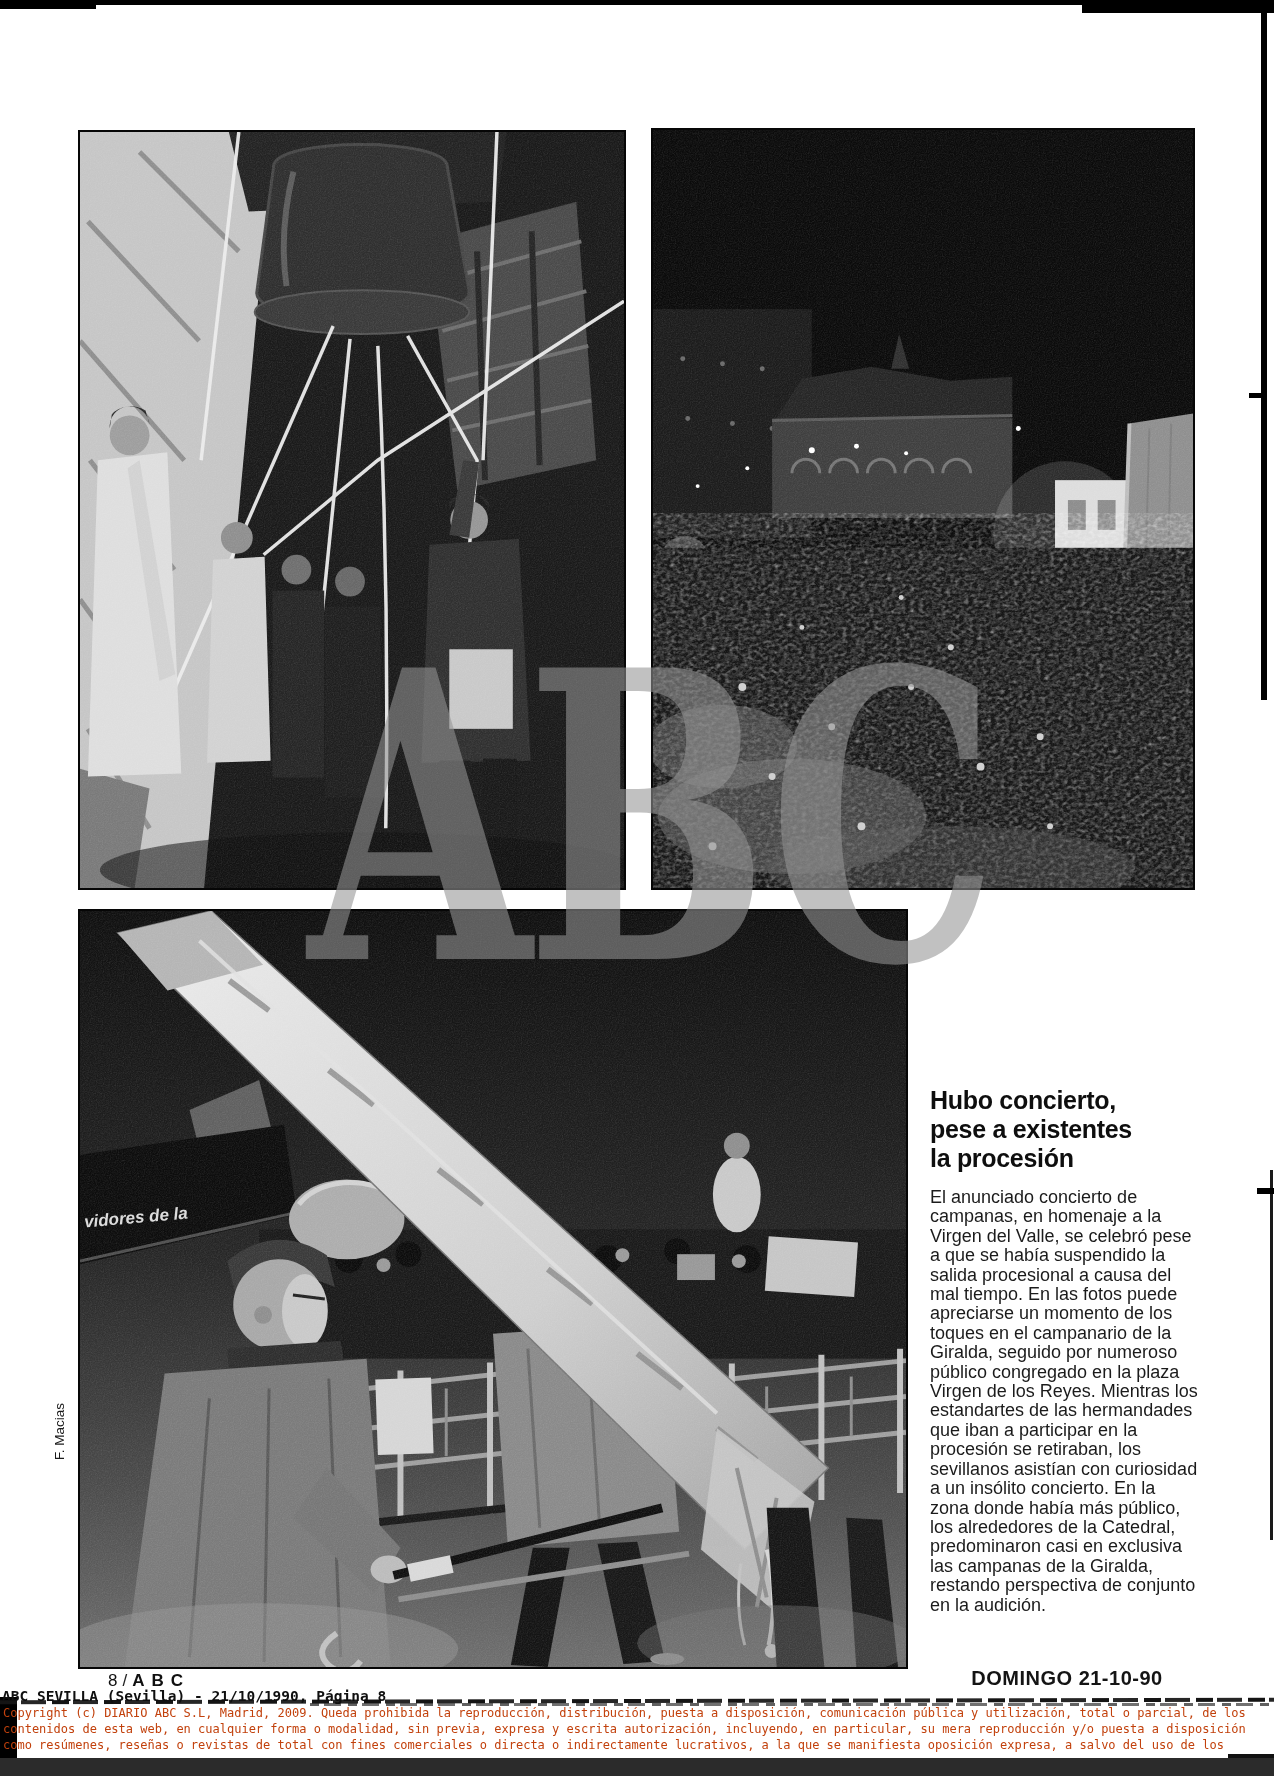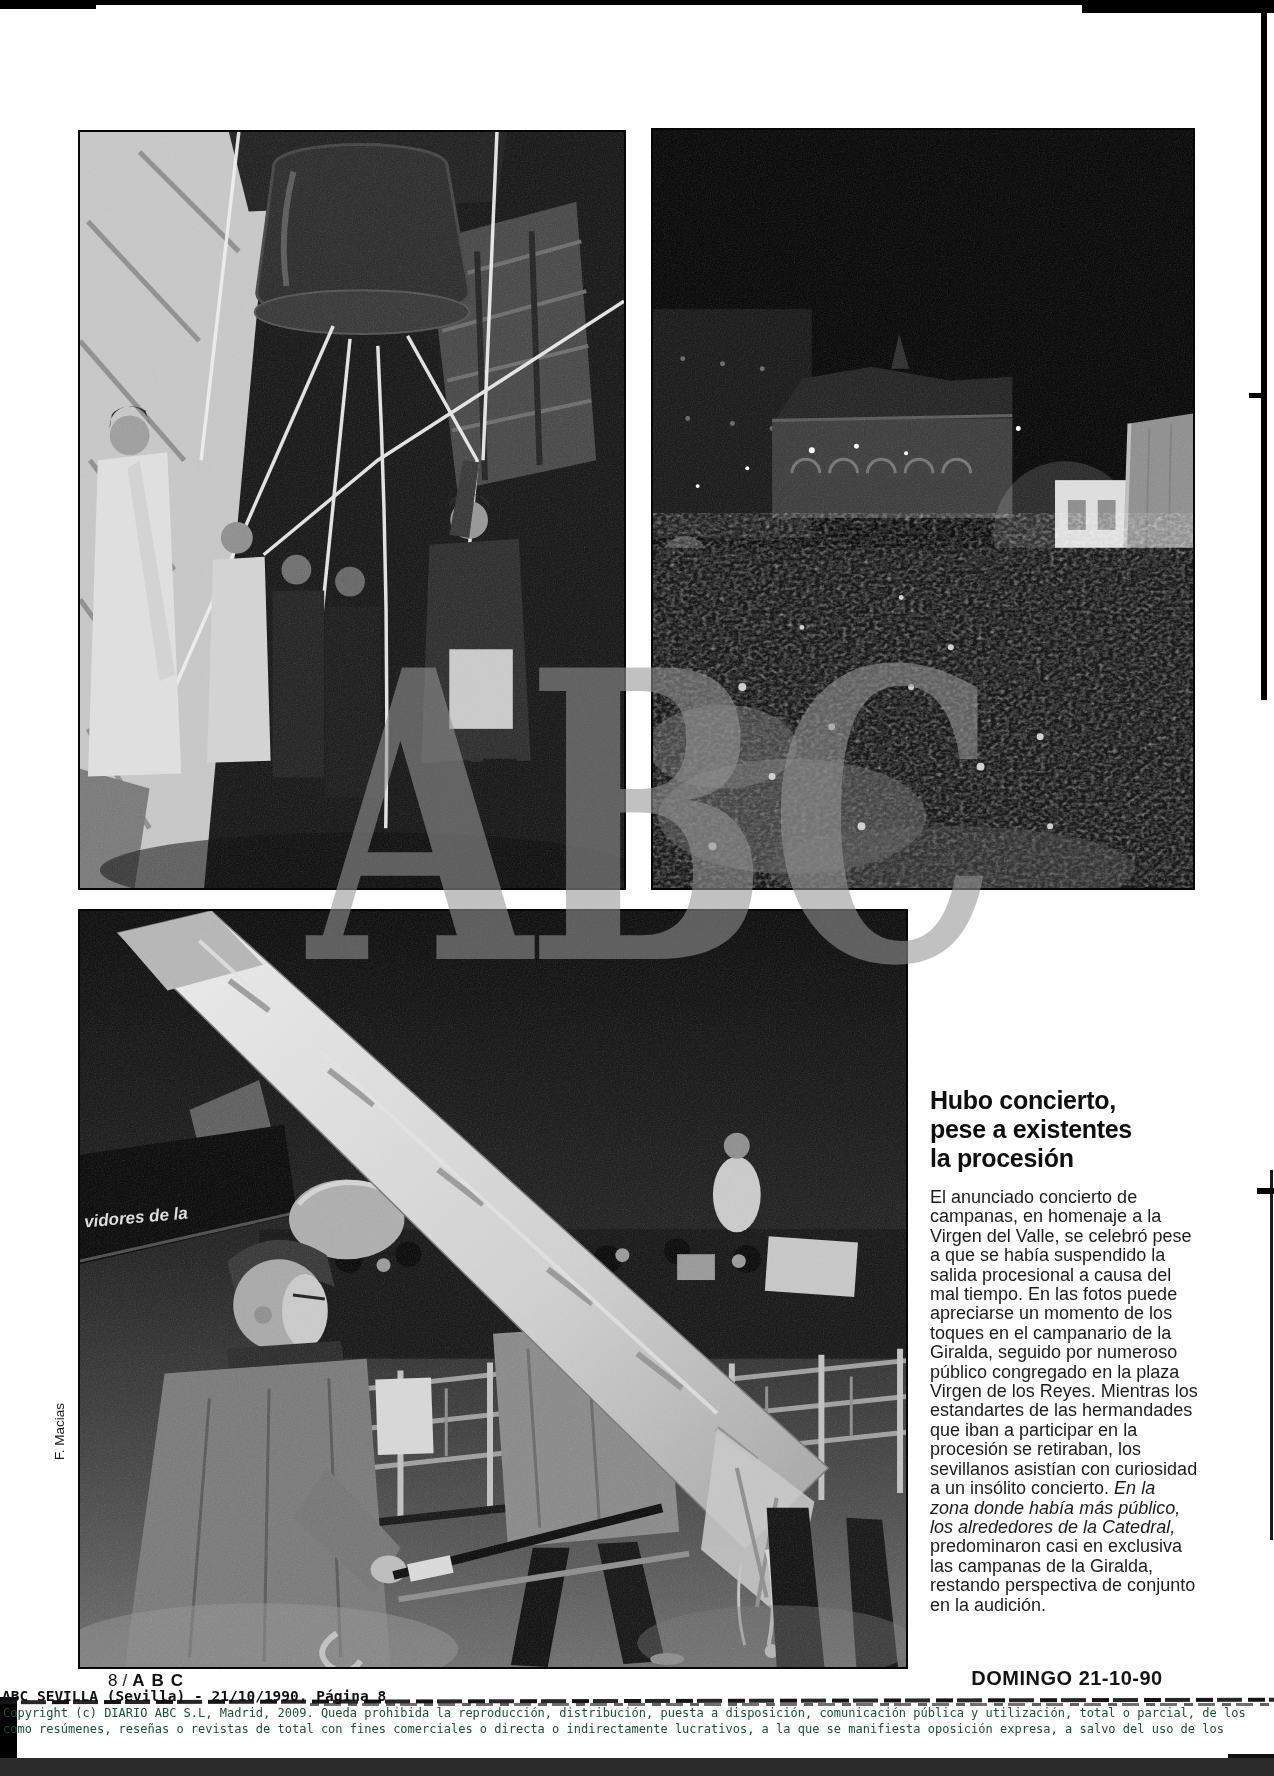--- a/index.html
+++ b/index.html
@@ -26,33 +26,33 @@
   .watermark{position:absolute;left:308px;top:618px;z-index:6;pointer-events:none;
     font-family:"DejaVu Serif",serif;font-weight:bold;font-size:400px;line-height:1;
     color:rgba(148,148,148,0.58);transform:scaleX(0.72);transform-origin:0 0;letter-spacing:-8px;}
 
   
   .headline{position:absolute;left:930px;top:1086px;width:300px;z-index:4;
     font-family:Liberation Sans, sans-serif;font-weight:bold;font-size:25px;line-height:29px;
     color:#0e0e0e;letter-spacing:-0.3px;}
   .bodycopy{position:absolute;left:930px;top:1188px;width:268px;z-index:4;
     font-size:18px;line-height:19.4px;color:#1b1b1b;}
-  .bodycopy .it{font-style:italic;text-align:center;}
+  .bodycopy .it{text-align:center;}
   .dateline{position:absolute;left:930px;top:1667px;width:274px;z-index:4;text-align:center;
     font-size:20px;font-weight:bold;letter-spacing:0.5px;color:#141414;}
 
   
   .pagenum{position:absolute;left:108px;top:1671px;z-index:4;font-size:17px;color:#101010;}
   .pagenum .num{font-weight:normal;}
   .pagenum .slash{margin:0 5px;font-weight:normal;color:#222;}
   .pagenum .abc{font-weight:bold;letter-spacing:7px;}
   .archive{position:absolute;left:2px;top:1688px;z-index:3;white-space:nowrap;
     font-family:"DejaVu Sans Mono",monospace;font-weight:bold;font-size:14.5px;color:#0f0f0f;}
   .copyright{position:absolute;left:3px;top:1706px;z-index:3;
-    font-family:"DejaVu Sans Mono",monospace;font-size:12px;line-height:15.9px;color:#14532d;}
+    font-family:"DejaVu Sans Mono",monospace;font-size:12px;line-height:15.9px;color:#c2410c;}
   .copyright div{white-space:nowrap;}
 
   .credit{position:absolute;left:52px;top:1460px;z-index:4;white-space:nowrap;
     font-size:13.5px;color:#1a1a1a;transform:rotate(-90deg);transform-origin:0 0;}
 
   .banner-text{position:absolute;left:84px;top:1208px;z-index:5;white-space:nowrap;
     font-size:17px;font-weight:bold;font-style:italic;color:#dcdcdc;transform:rotate(-5deg);}
 </style>
 </head>
 <body>
@@ -373,16 +373,17 @@
     <span class="num">8</span><span class="slash">/</span><span class="abc">ABC</span>
   </div>
 
   <div class="scribble"></div>
   <div class="scribble2"></div>
 
   <div class="archive">ABC SEVILLA (Sevilla) - 21/10/1990, Página 8</div>
 
   <div class="copyright">
     <div>Copyright (c) DIARIO ABC S.L, Madrid, 2009. Queda prohibida la reproducción, distribución, puesta a disposición, comunicación pública y utilización, total o parcial, de los</div>
+    <div>contenidos de esta web, en cualquier forma o modalidad, sin previa, expresa y escrita autorización, incluyendo, en particular, su mera reproducción y/o puesta a disposición</div>
     <div>como resúmenes, reseñas o revistas de total con fines comerciales o directa o indirectamente lucrativos, a la que se manifiesta oposición expresa, a salvo del uso de los</div>
   </div>
 
 </div>
 
 </body></html>

